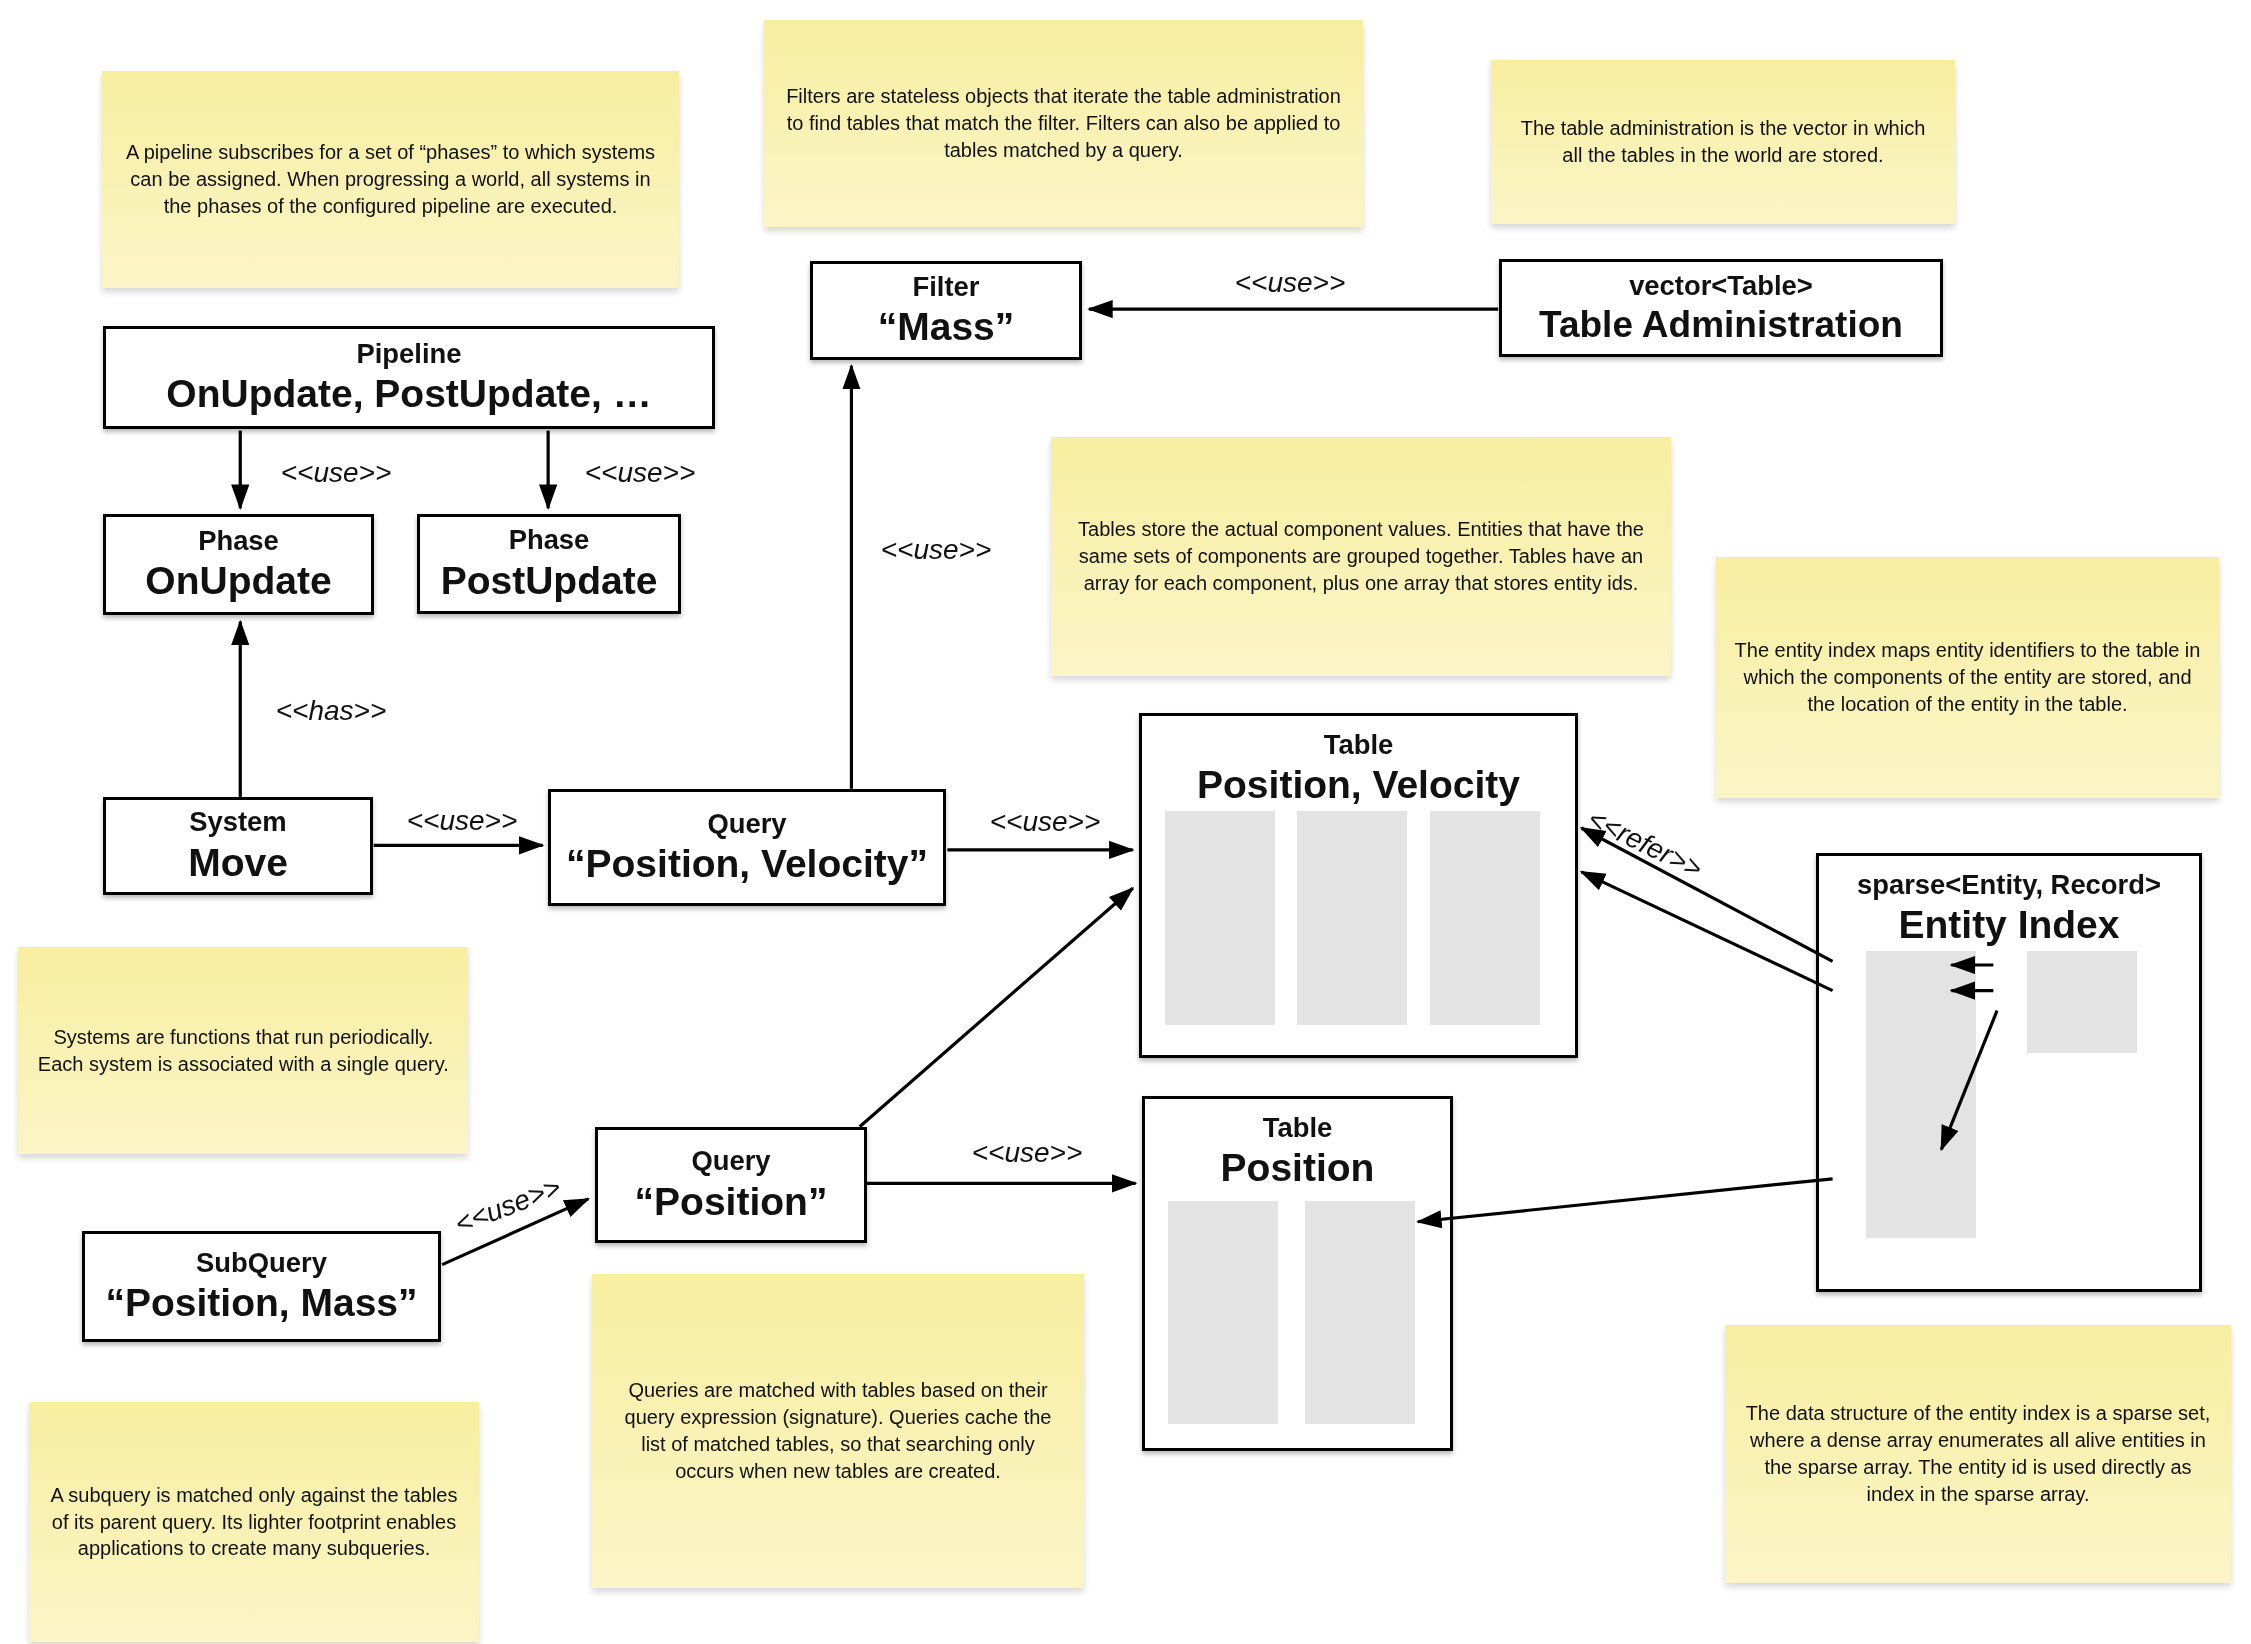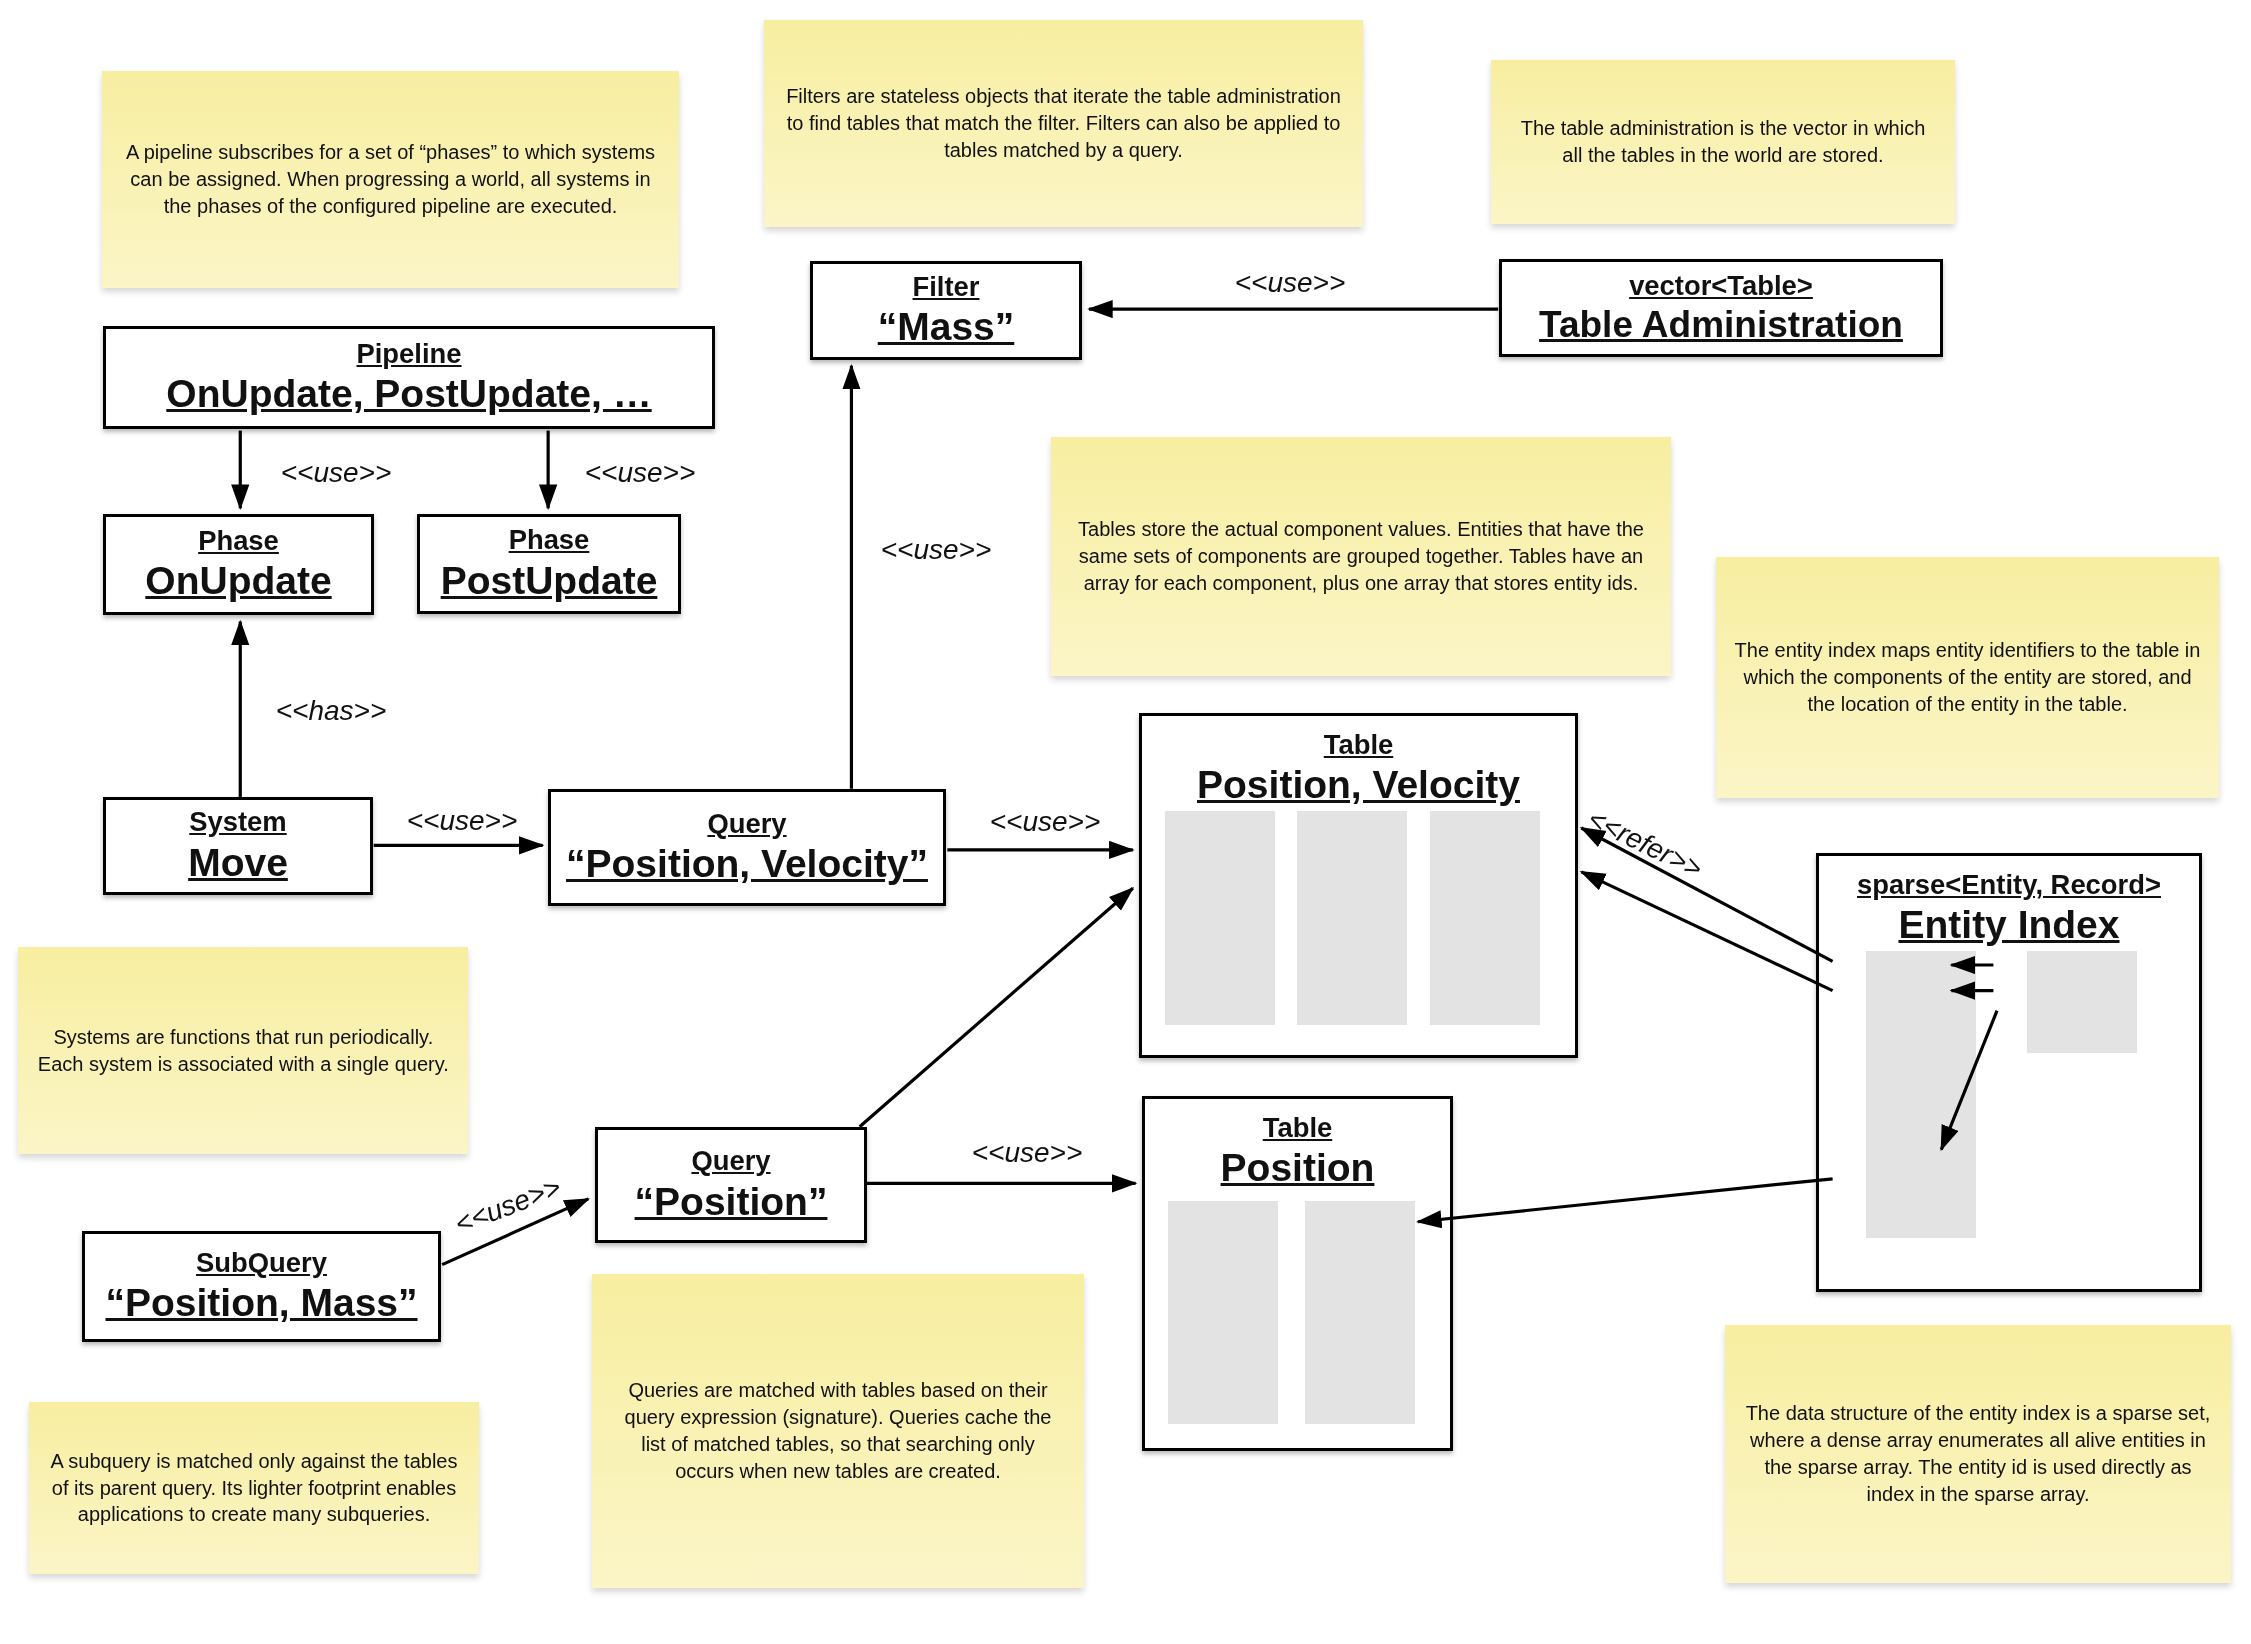--- a/index.html
+++ b/index.html
@@ -7,21 +7,21 @@
   }
   html,body{margin:0;padding:0;background:#ffffff;}
   #canvas{position:relative;width:2251px;height:1645px;background:#ffffff;overflow:hidden;
           font-family:"Liberation Sans","DejaVu Sans",sans-serif;color:#111;}
   .note{position:absolute;display:flex;align-items:center;justify-content:center;text-align:center;
         background:linear-gradient(180deg,var(--note-top) 0%,var(--note-bottom) 100%);
         box-shadow:0 3.7px 6.4px rgba(0,0,0,0.16);
         font-size:20px;line-height:1.34;padding:7.3px 18.3px;box-sizing:border-box;}
   .uml{position:absolute;display:flex;flex-direction:column;align-items:center;justify-content:center;
        background:#ffffff;border:3.7px solid #000;box-sizing:border-box;
-       box-shadow:0 2.7px 4.6px rgba(0,0,0,0.28);text-align:left;text-decoration:underline;}
+       box-shadow:0 2.7px 4.6px rgba(0,0,0,0.28);text-align:left;}
   .uml .st{font-weight:bold;font-size:27.4px;line-height:1.25;}
   .uml .nm{font-weight:bold;font-size:39px;line-height:1.2;}
   .tbl{justify-content:flex-start;padding-top:12px;}
   .cols{position:absolute;left:0;top:0;width:100%;height:100%;}
   .col{position:absolute;background:var(--column-gray);}
   .elabel{position:absolute;font-style:italic;font-size:28px;white-space:nowrap;
           transform:translate(-50%,-50%);}
   .elabel.rot-sub{transform:translate(-50%,-50%) rotate(-21deg);}
   .elabel.rot-ref{transform:translate(-50%,-50%) rotate(26deg);}
   #wires{position:absolute;left:0;top:0;width:2251px;height:1645px;pointer-events:none;}
@@ -32,21 +32,21 @@
 
 <div id="canvas">
 
   <div class="note" style="left:102px;top:71px;width:577px;height:217px">A pipeline subscribes for a set of “phases” to which systems can be assigned. When progressing a world, all systems in the phases of the configured pipeline are executed.</div>
   <div class="note" style="left:764px;top:20px;width:599px;height:207px">Filters are stateless objects that iterate the table administration to find tables that match the filter. Filters can also be applied to tables matched by a query.</div>
   <div class="note" style="left:1491px;top:60px;width:464px;height:164px">The table administration is the vector in which all the tables in the world are stored.</div>
   <div class="note" style="left:1051px;top:437px;width:620px;height:239px">Tables store the actual component values. Entities that have the same sets of components are grouped together. Tables have an array for each component, plus one array that stores entity ids.</div>
   <div class="note" style="left:1716px;top:557px;width:503px;height:241px">The entity index maps entity identifiers to the table in which the components of the entity are stored, and the location of the entity in the table.</div>
   <div class="note" style="left:18.3px;top:947px;width:450px;height:207px">Systems are functions that run periodically. Each system is associated with a single query.</div>
   <div class="note" style="left:592px;top:1274px;width:492px;height:314px">Queries are matched with tables based on their query expression (signature). Queries cache the list of matched tables, so that searching only occurs when new tables are created.</div>
-  <div class="note" style="left:29px;top:1402px;width:450px;height:172px">A subquery is matched only against the tables of its parent query. Its lighter footprint enables applications to create many subqueries.</div>
+  <div class="note" style="left:29px;top:1402px;width:450px;height:240px">A subquery is matched only against the tables of its parent query. Its lighter footprint enables applications to create many subqueries.</div>
   <div class="note" style="left:1725px;top:1325px;width:506px;height:258px">The data structure of the entity index is a sparse set, where a dense array enumerates all alive entities in the sparse array. The entity id is used directly as index in the sparse array.</div>
 
   <div class="uml" style="left:103px;top:326px;width:612px;height:103px">
     <div class="st">Pipeline</div>
     <div class="nm">OnUpdate, PostUpdate, …</div>
   </div>
   <div class="uml" style="left:103px;top:514px;width:271px;height:101px">
     <div class="st">Phase</div>
     <div class="nm">OnUpdate</div>
   </div>

